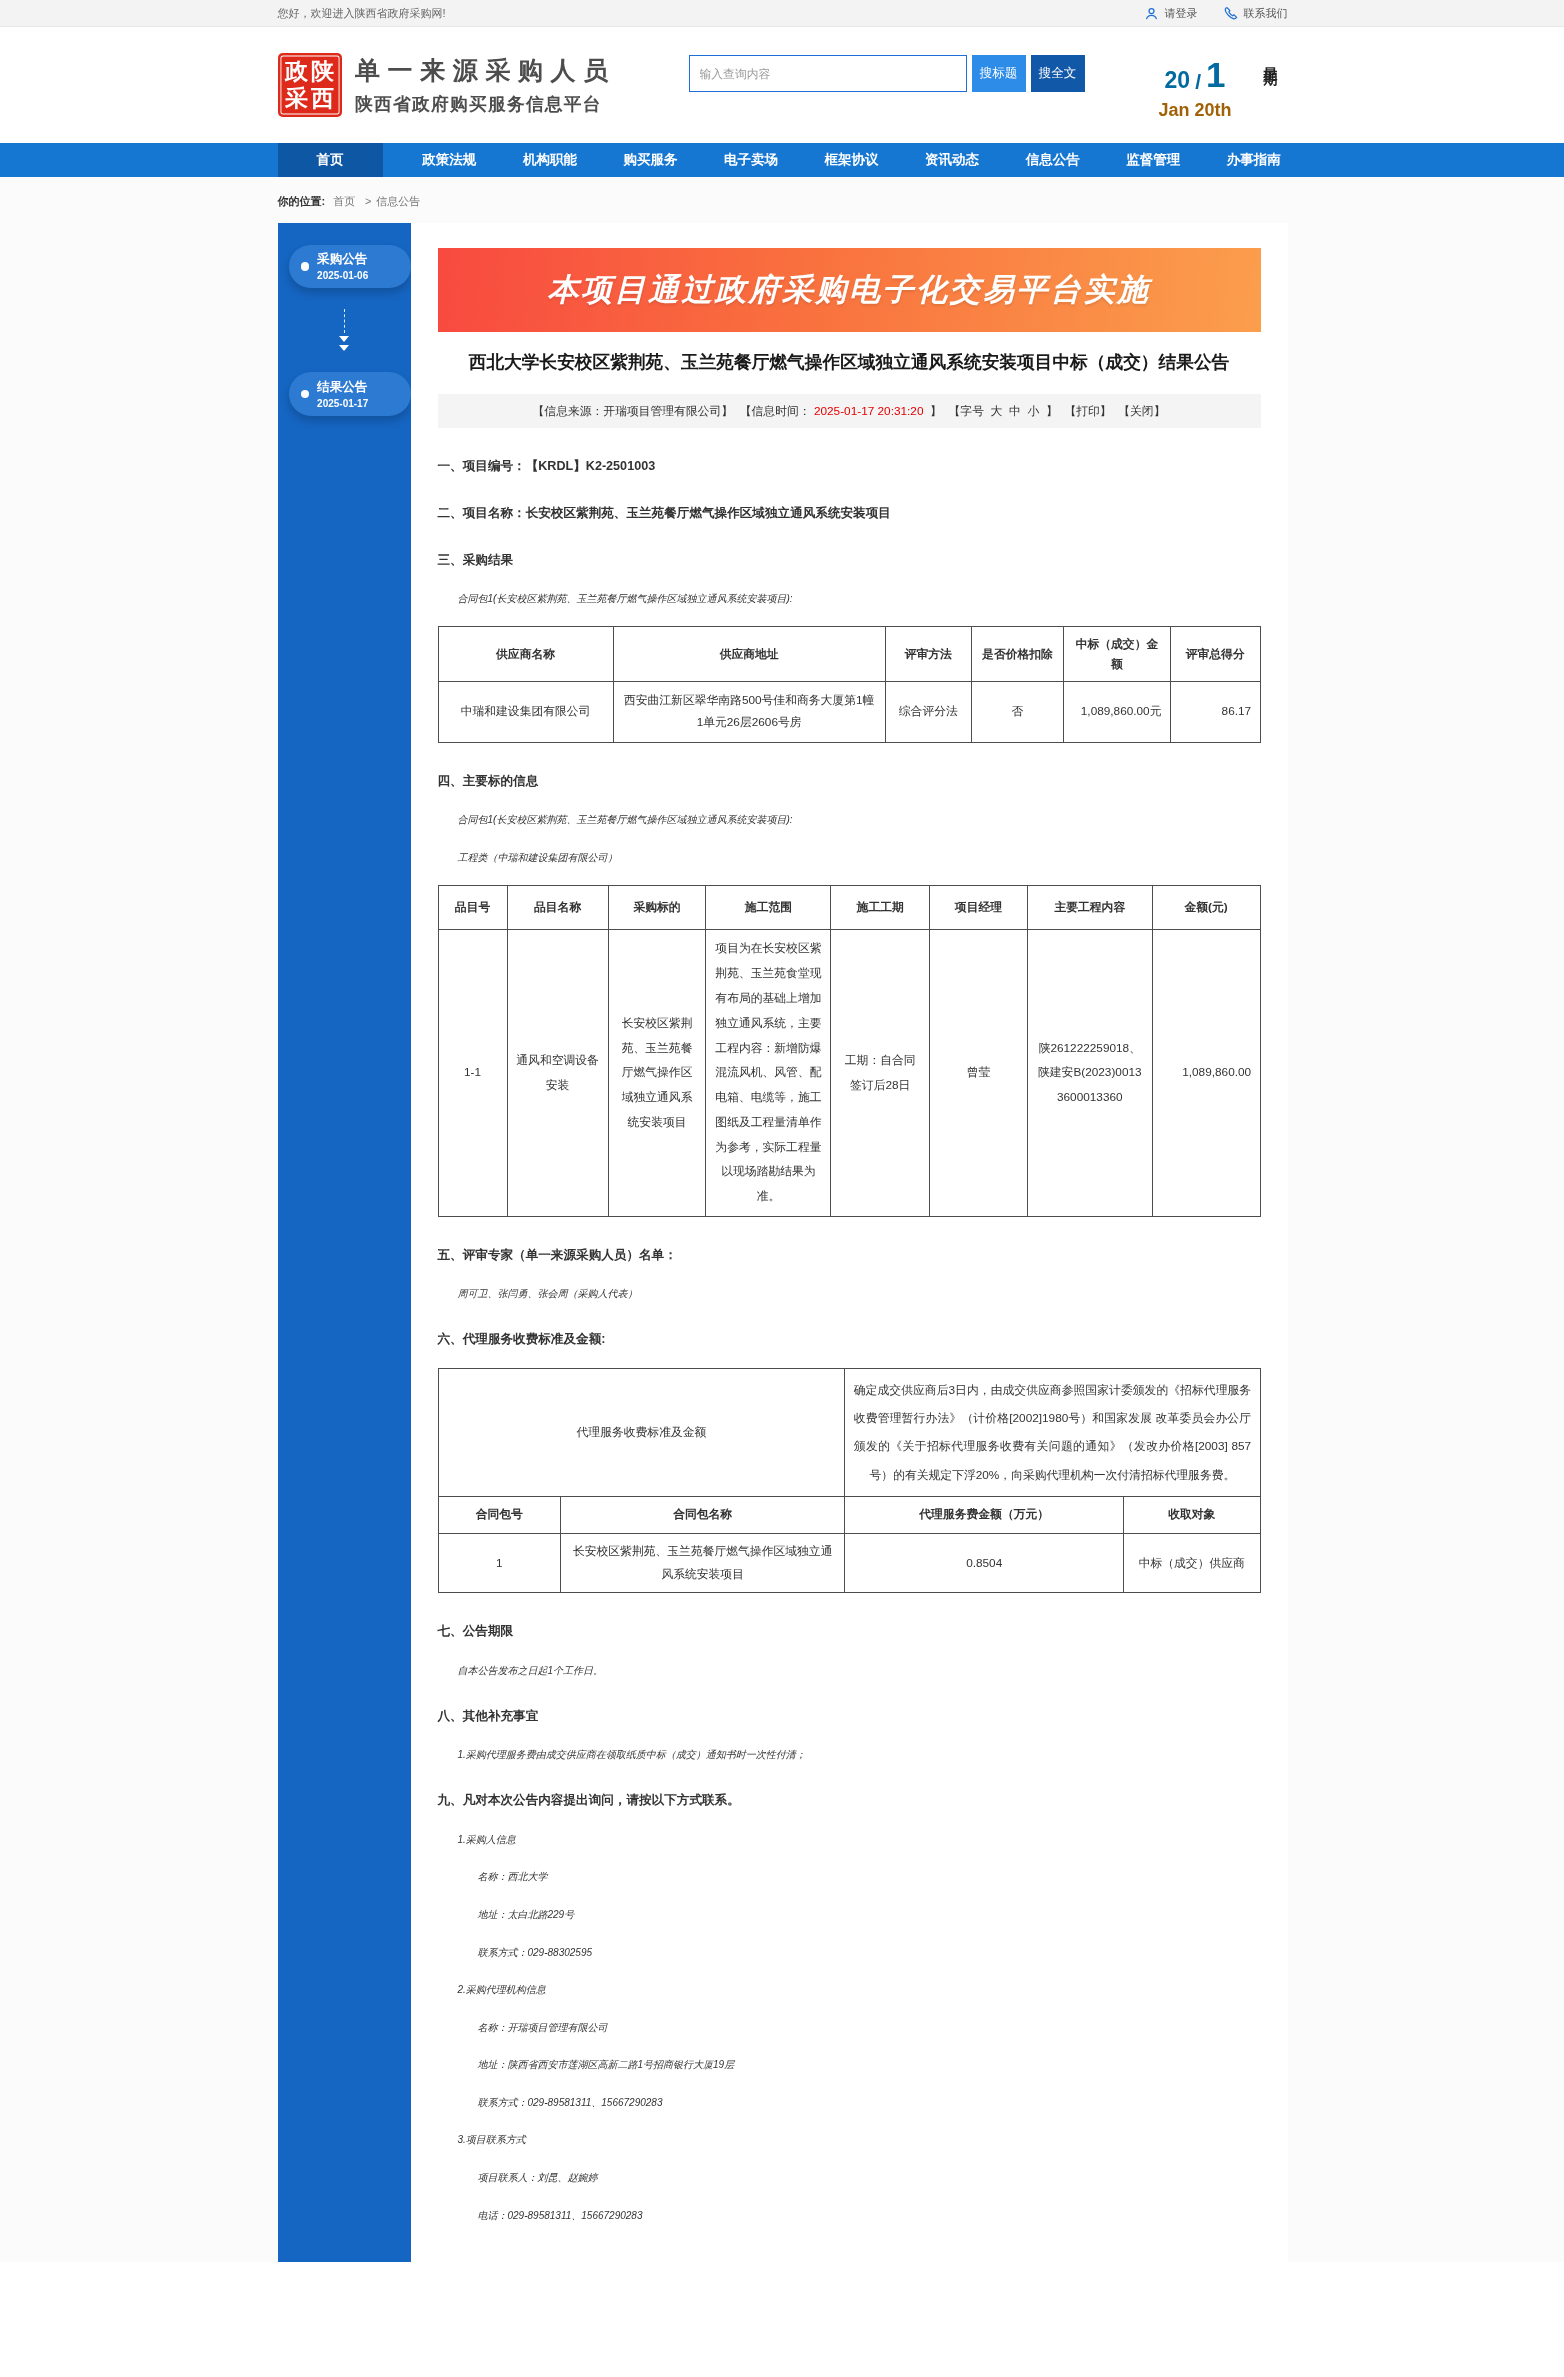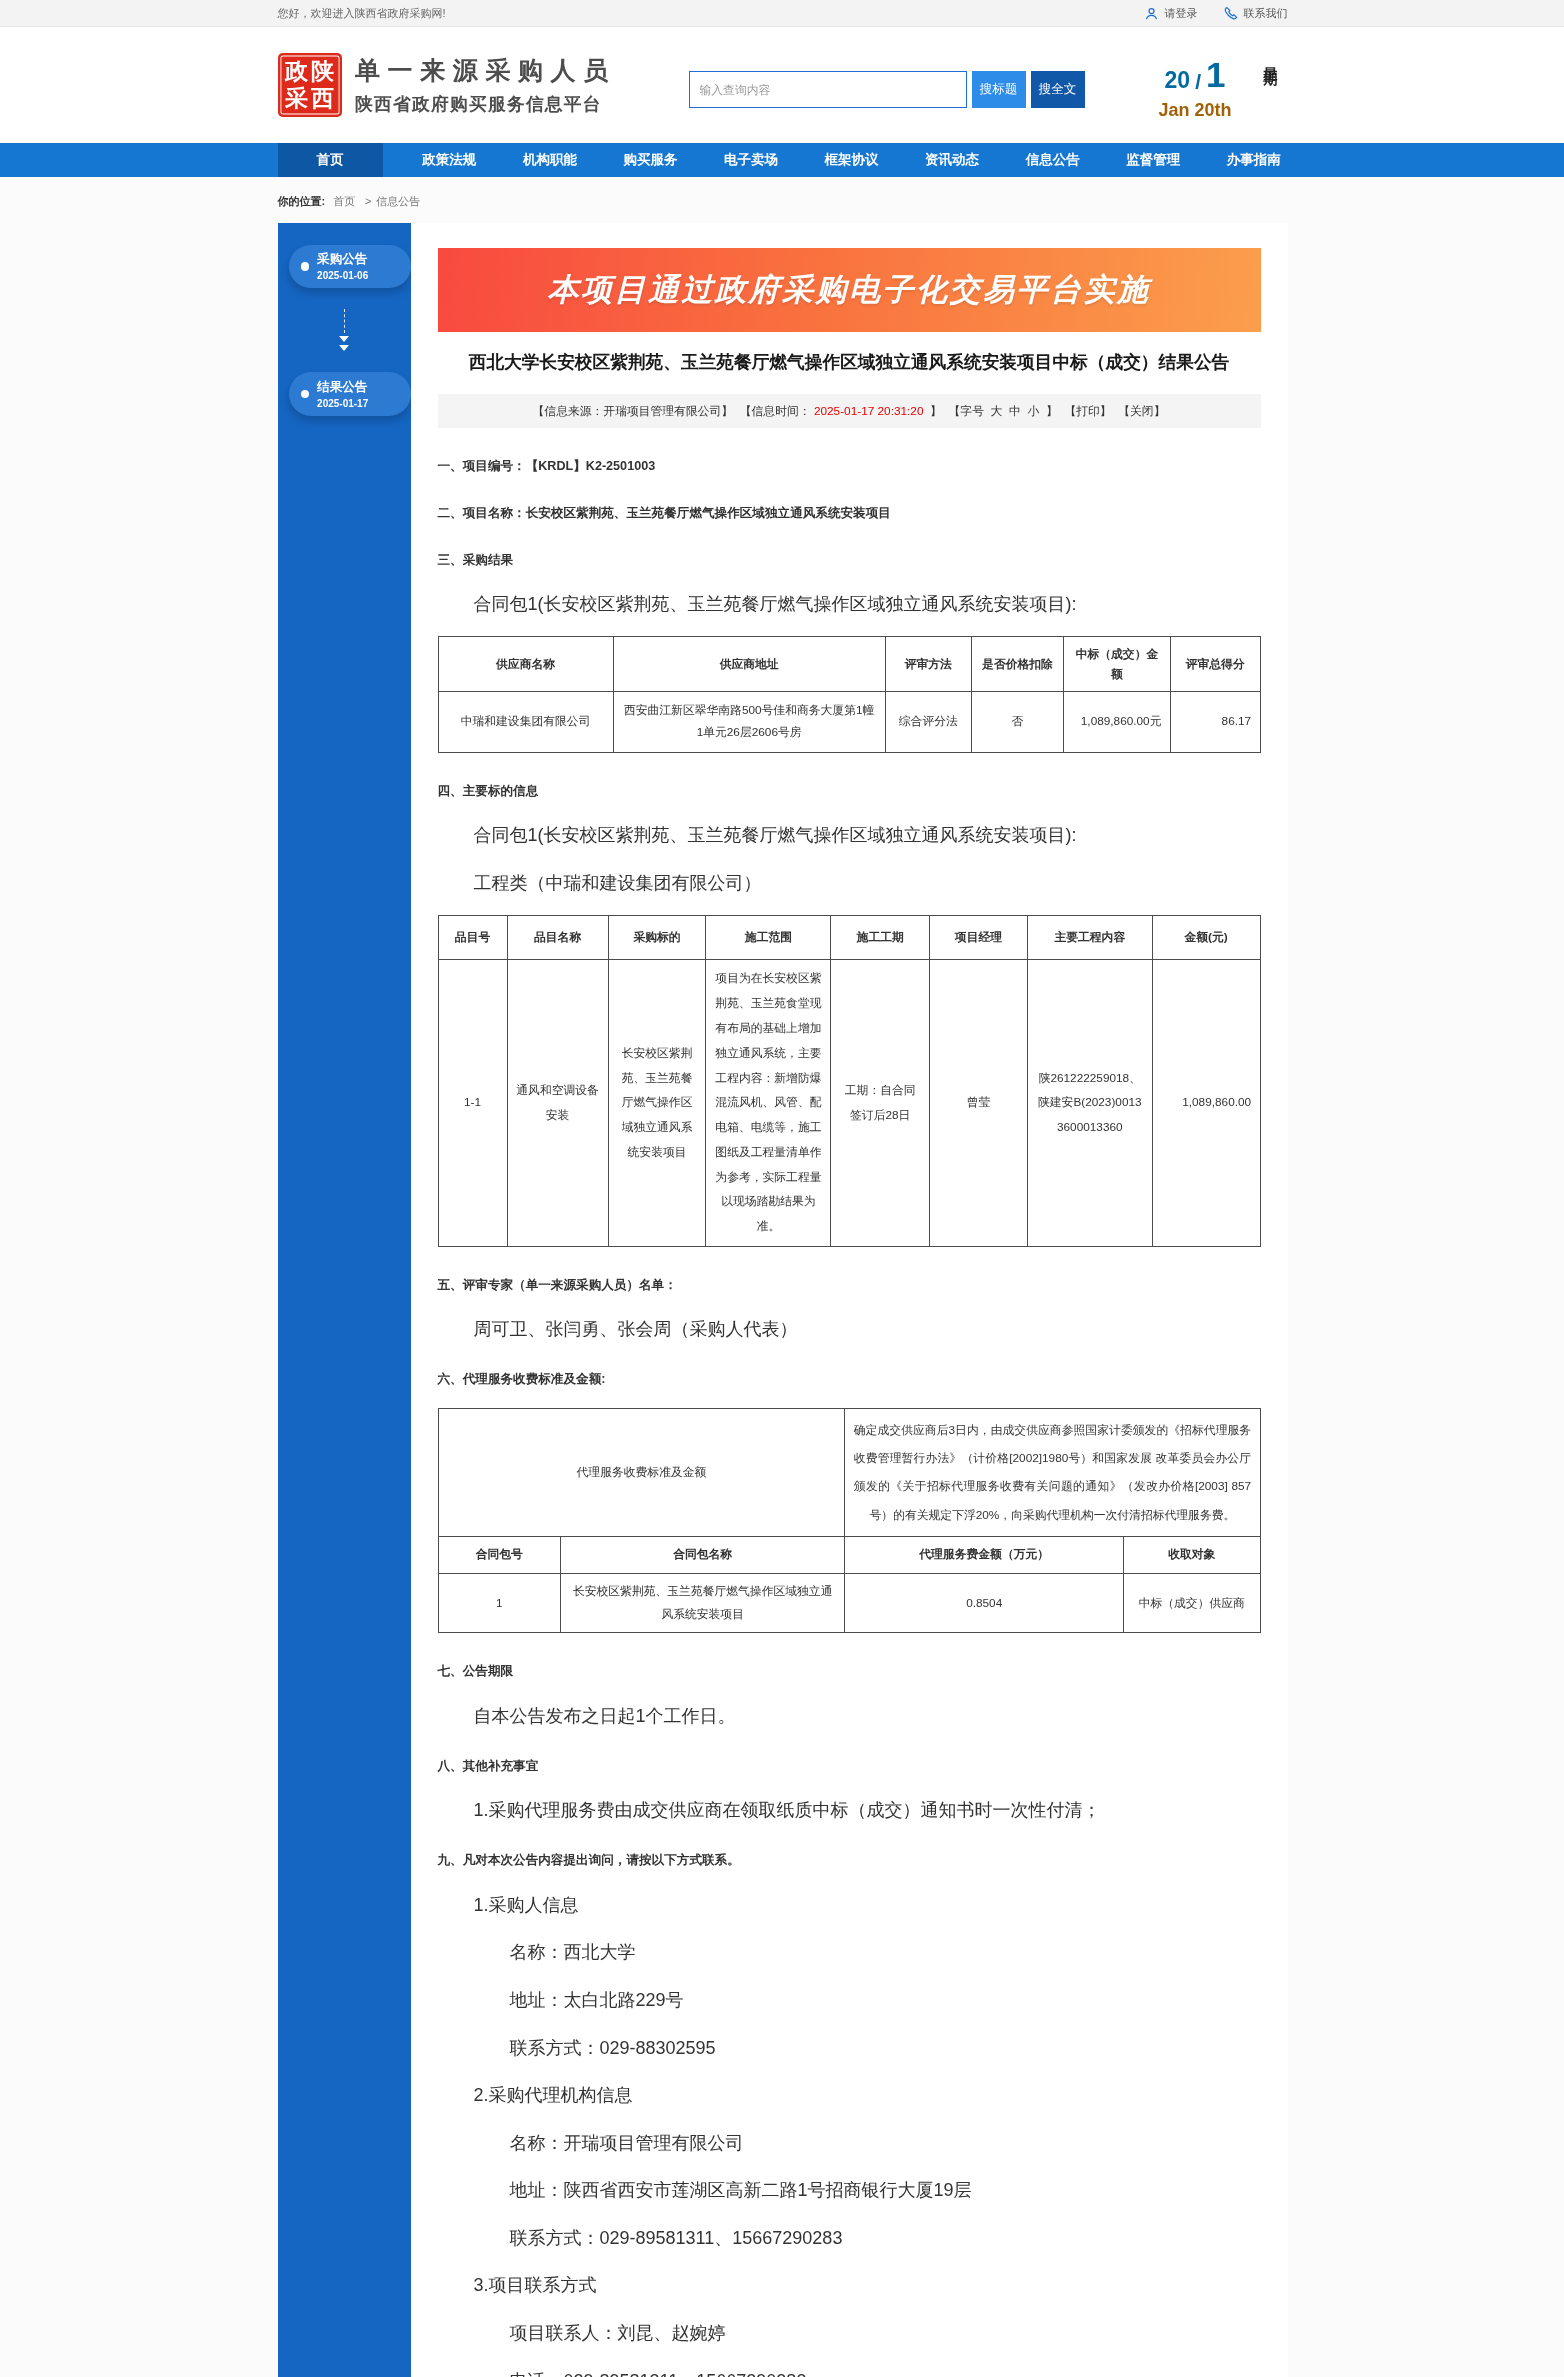--- a/index.html
+++ b/index.html
@@ -22,21 +22,21 @@
   .header { height:116px; background:#fff; }
   .header-inner { position:relative; height:100%; display:flex; align-items:center; }
   .brand { display:flex; align-items:center; gap:13.5px; cursor:pointer; }
   .logo { width:64px; height:64px; background:#dd2a1b; border-radius:5px;
           display:grid; grid-template-columns:1fr 1fr; place-items:center;
           padding:5.9px; box-shadow:inset 0 0 0 2.5px #dd2a1b, inset 0 0 0 3.4px #ffffff; }
   .logo span { color:#fff; font-weight:bold; font-size:23px; line-height:1; }
   .site-title { font-size:25px; font-weight:bold; color:#4d4d4d; letter-spacing:7.6px; }
   .site-subtitle { font-size:17.7px; font-weight:bold; color:#4d4d4d; margin-top:5.9px; letter-spacing:1.3px; }
 
-  .search { position:absolute; left:411px; top:44px; display:flex; align-items:center; }
+  .search { position:absolute; left:411px; top:28px; display:flex; align-items:center; }
   .search input { width:278px; height:37px; border:1.7px solid #1e6fd9; padding:0 10px; font-size:11.8px; outline:none; color:#333; }
   .search input::placeholder { color:#999; }
   .search .btn { height:37px; min-width:54px; border:none; color:#fff; font-size:12.6px; cursor:pointer; margin-left:5px; font-family:inherit; }
   .btn-title { background:#2e8ce9; }
   .btn-full  { background:#1258a8; }
 
   .datebox { position:absolute; left:871px; top:30px; width:93px; text-align:center; }
   .date-line { color:#0369a1; font-weight:bold; line-height:1; display:flex; align-items:flex-end; justify-content:center; gap:5px; }
   .date-day { font-size:23px; }
   .date-sep { font-size:21px; }
@@ -74,21 +74,21 @@
             color:#fff; font-size:31px; font-weight:bold; font-style:italic;
             display:flex; align-items:center; justify-content:center; letter-spacing:2.5px;
             text-shadow:0 1.7px 2.5px rgba(0,0,0,.10); }
   .art-title { font-size:17.7px; font-weight:bold; color:#1a1a1a; text-align:center; margin:18px 0 20px; white-space:nowrap; }
   .meta { background:#f4f4f4; height:34px; line-height:34px; text-align:center; font-size:11.8px; color:#333; }
   .meta span { margin:0 1.7px; }
   .meta .red { color:#e60000; }
   .meta .clickable { cursor:pointer; }
 
   .sec-h { font-size:12.6px; font-weight:bold; color:#333; margin:30px 0 0; }
-  .para  { font-size:18px; color:#333; margin:23.6px 0 0; text-indent:2em; }
+  .para  { font-size:10px; color:#333; margin:23.6px 0 0; text-indent:2em;font-style:italic; }
   .ind4  { text-indent:4em; }
   .tall  { line-height:2.5; }
 
   table.tbl { width:100%; border-collapse:collapse; margin-top:20px; font-size:11.8px; color:#333; table-layout:fixed; }
   table.tbl th, table.tbl td { border:0.8px solid #4d4d4d; padding:6.7px 8.4px; text-align:center; word-break:break-all; }
   table.tbl th { font-weight:bold; height:44px; line-height:1.7; }
   .result-tbl td { height:61px; line-height:1.8; }
   .subject-tbl td { line-height:2.1; vertical-align:middle; }
   .ta-r { text-align:right !important; }
   .fee-top td { line-height:2.4; padding:11.8px 13.5px; }

